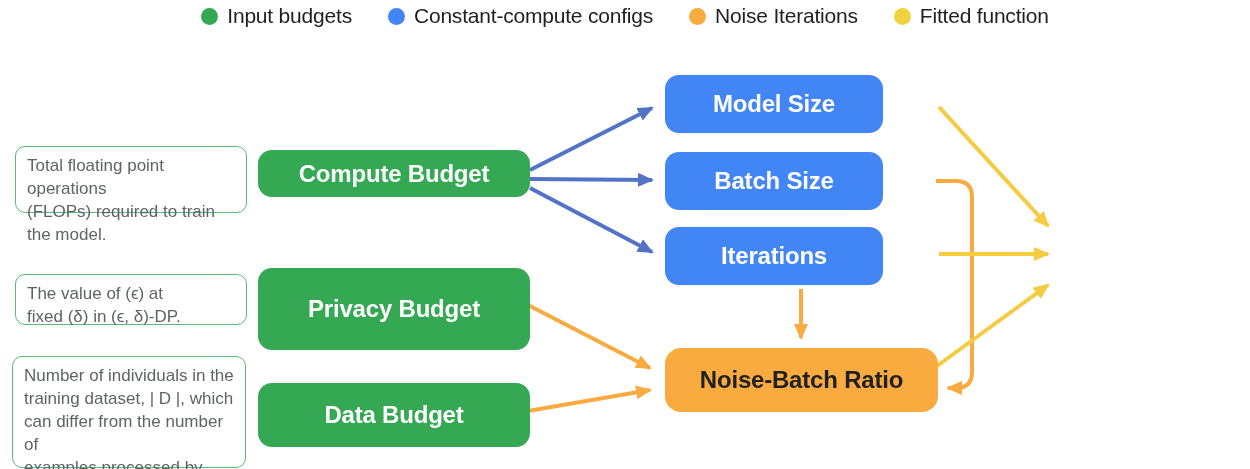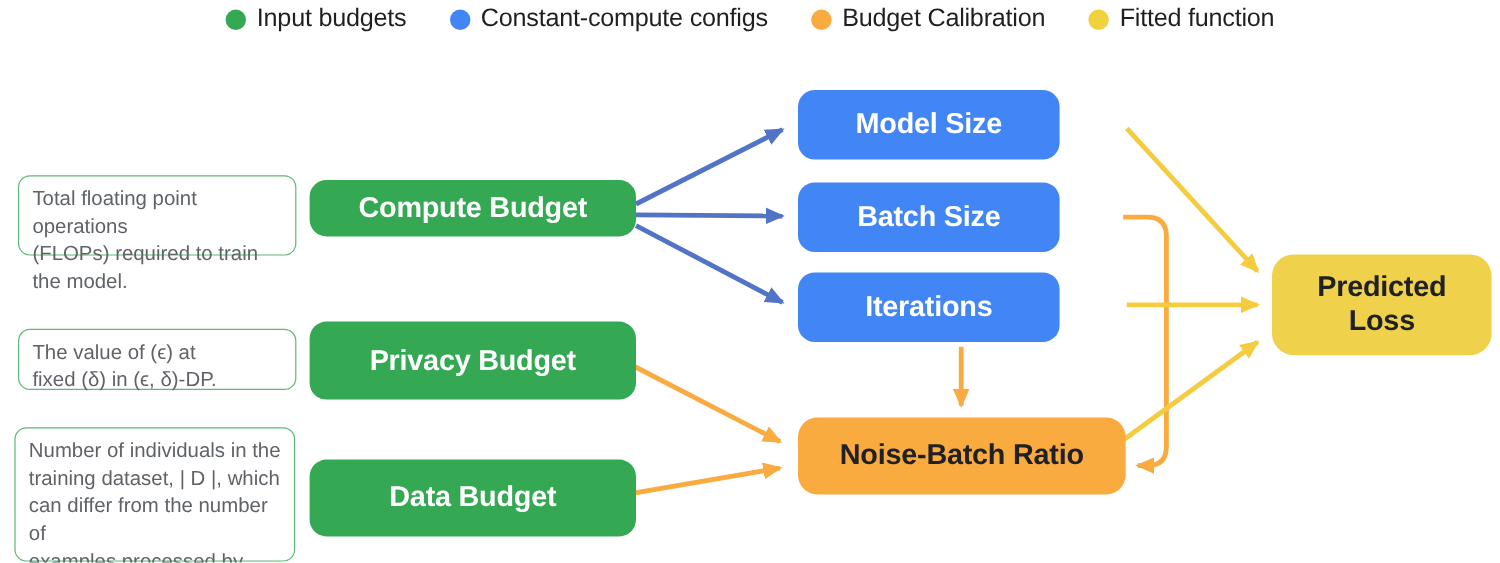--- a/index.html
+++ b/index.html
@@ -31,21 +31,21 @@
   .note3{left:12px;top:356px;width:234px;height:112px;}
   
   .node{
     position:absolute;display:flex;align-items:center;justify-content:center;
     border-radius:14px;font-size:24px;font-weight:600;letter-spacing:-0.2px;
     text-align:center;white-space:pre-line;line-height:1.15;box-sizing:border-box;
   }
   .node.green{background:var(--green);color:#fff;left:258px;width:272px;}
   .node.blue{background:var(--blue);color:#fff;left:665px;width:218px;}
   .compute{top:150px;height:47px;}
-  .privacy{top:268px;height:65px;text-align:right;}
+  .privacy{top:268px;height:82px;text-align:right;}
   .data{top:383px;height:64px;}
   .model{top:75px;height:58px;}
   .batch{top:152px;height:58px;}
   .iters{top:227px;height:58px;}
   .noise{
     background:var(--orange);color:var(--dark_text);
     left:665px;width:273px;top:348px;height:64px;border-radius:16px;
   }
   .loss{
     background:var(--yellow);color:var(--dark_text);
@@ -70,21 +70,21 @@
     <div class="legend-item">
       <span class="legend-dot" style="background: rgb(52, 168, 83);"></span>
       <span class="legend-label">Input budgets</span>
     </div>
     <div class="legend-item">
       <span class="legend-dot" style="background: rgb(66, 133, 244);"></span>
       <span class="legend-label">Constant-compute configs</span>
     </div>
     <div class="legend-item">
       <span class="legend-dot" style="background: rgb(249, 171, 64);"></span>
-      <span class="legend-label">Budget Calibration</span>
+      <span class="legend-label">Noise Iterations</span>
     </div>
     <div class="legend-item">
       <span class="legend-dot" style="background: rgb(242, 209, 62);"></span>
       <span class="legend-label">Fitted function</span>
     </div>
   </div>
 
   <svg class="arrows" width="1250" height="469" viewBox="0 0 1250 469" aria-hidden="true">
     <defs>
       <marker id="hb" markerUnits="userSpaceOnUse" markerWidth="18" markerHeight="16" refX="14" refY="7" orient="auto">
@@ -125,16 +125,14 @@
 
   <div class="node green compute">Compute Budget</div>
   <div class="node green privacy">Privacy Budget</div>
   <div class="node green data">Data Budget</div>
 
   <div class="node blue model">Model Size</div>
   <div class="node blue batch">Batch Size</div>
   <div class="node blue iters">Iterations</div>
 
   <div class="node noise">Noise-Batch Ratio</div>
-  <div class="node loss">Predicted
-Loss</div>
 
 </div>
 
 </body></html>

